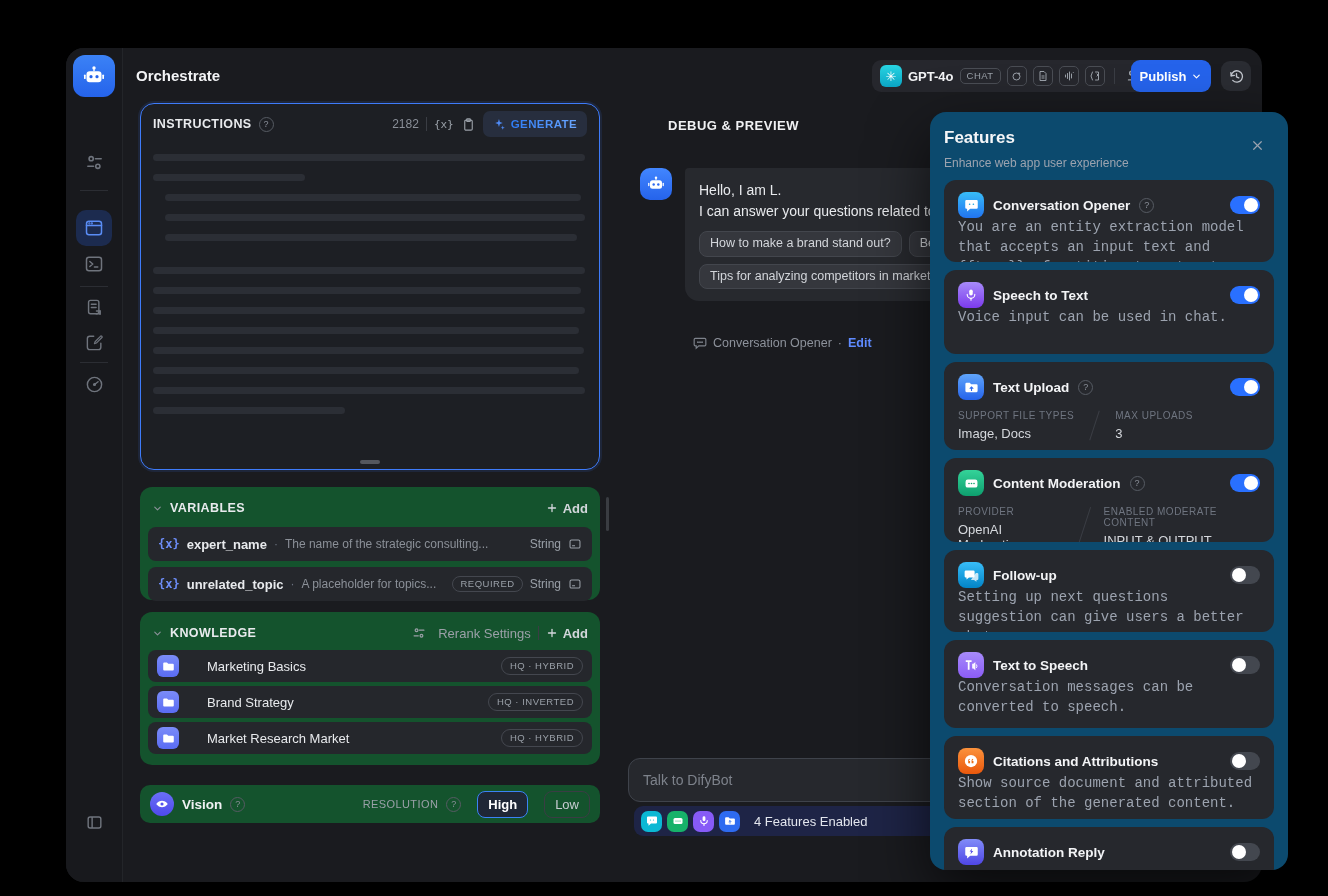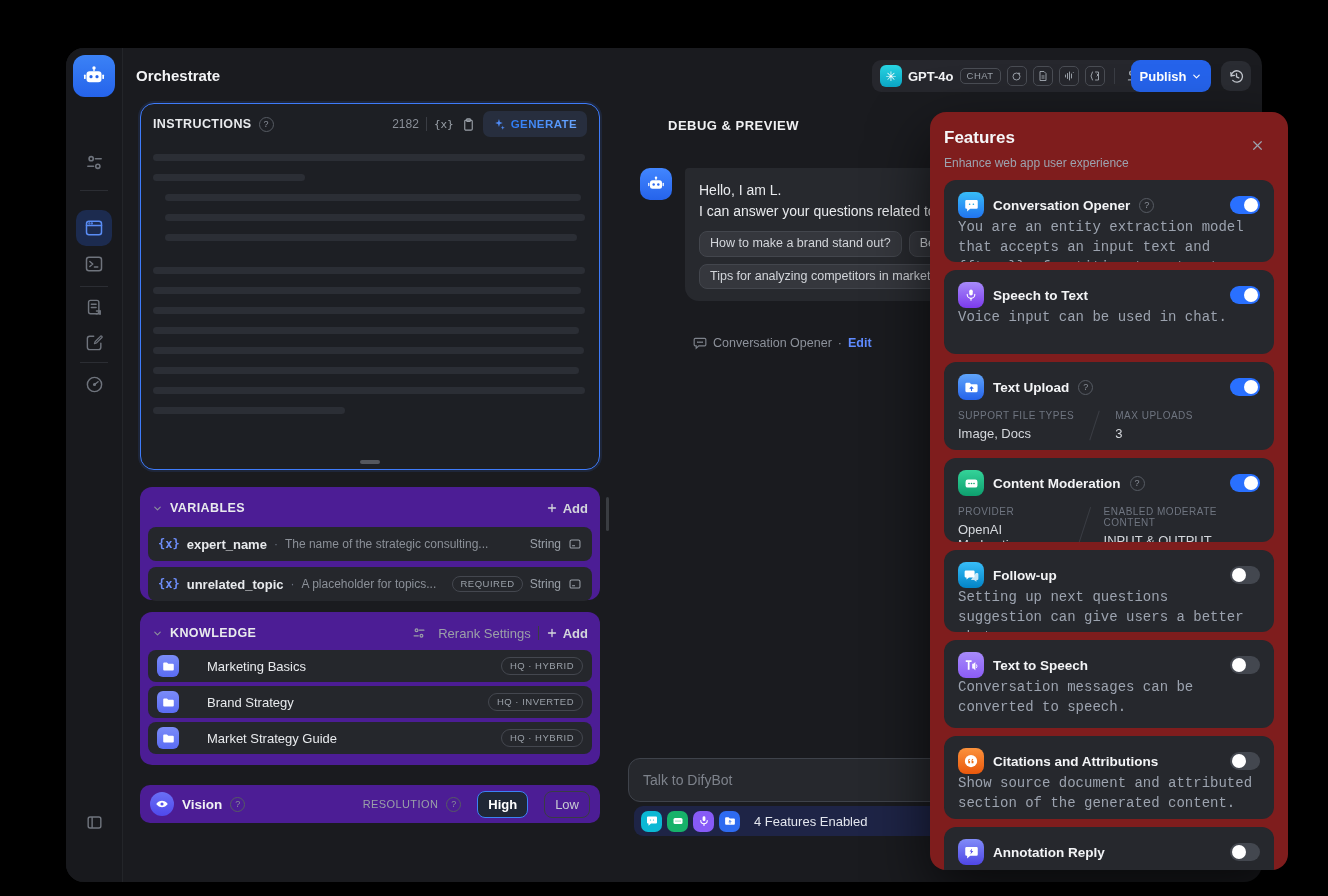--- a/index.html
+++ b/index.html
@@ -45,21 +45,21 @@
   .pill-sliders{color:#9aa0a8;padding:2px;}
   .top-div{left:1118px;top:18px;width:1px;height:20px;background:#34373d;}
   .publish-btn{
     left:1065px;top:12px;width:80px;height:32px;background:#2563eb;border-radius:9px;
     display:flex;align-items:center;justify-content:center;gap:5px;color:#fff;
     font-size:13px;font-weight:bold;cursor:pointer;
   }
   .history-btn{left:1155px;top:13px;width:30px;height:30px;background:#2a2c32;border-radius:9px;
     display:flex;align-items:center;justify-content:center;color:#c3c7ce;cursor:pointer;}
   
-  .card{background:#4c1d95;border-radius:12px;}
+  .card{background:#14532d;border-radius:12px;}
   .instructions-card{
     left:74px;top:55px;width:460px;height:367px;background:#1d1f24;
     border:1.5px solid #3e7bfa;border-radius:14px;box-sizing:border-box;
     box-shadow:0 0 0 2px rgba(62,123,250,.12);
   }
   .instr-head{display:flex;align-items:center;height:40px;padding:0 12px;gap:7px;}
   .sec-title{font-size:12.5px;font-weight:bold;letter-spacing:.4px;color:#e8eaed;}
   .help{width:13px;height:13px;border:1.2px solid #565b63;border-radius:50%;color:#8a8f98;
     font-size:9px;display:inline-flex;align-items:center;justify-content:center;flex:none;}
   .help::after{content:"?";}
@@ -126,21 +126,21 @@
   .chat-input{left:562px;top:710px;width:476px;height:44px;background:#26282d;
     border:1px solid #3f434b;border-radius:12px;box-sizing:border-box;color:#e8eaed;
     font-size:14px;padding:0 14px;font-family:"Liberation Sans",sans-serif;outline:none;}
   .chat-input::placeholder{color:#7d828b;}
   .feat-bar{left:568px;top:758px;width:464px;height:30px;background:#1e2446;
     border-radius:9px;display:flex;align-items:center;gap:5px;padding:0 7px;box-sizing:border-box;cursor:pointer;}
   .mini-ic{width:21px;height:21px;border-radius:7px;display:flex;align-items:center;justify-content:center;flex:none;}
   .feat-bar-text{font-size:13px;color:#e3e6ee;margin-left:9px;}
   
   .features-panel{
-    left:930px;top:112px;width:358px;height:758px;background:#7f1d1d;border-radius:16px;
+    left:930px;top:112px;width:358px;height:758px;background:#0c4a6e;border-radius:16px;
     box-shadow:0 24px 60px rgba(0,0,0,.65);overflow:hidden;z-index:5;
   }
   .fp-title{left:14px;top:16px;font-size:17px;font-weight:bold;color:#f5f6f8;}
   .fp-sub{left:14px;top:44px;font-size:12px;color:#9ca3af;}
   .fp-close{left:318px;top:24px;width:18px;height:18px;color:#9ca3af;cursor:pointer;
     display:flex;align-items:center;justify-content:center;}
   .fp-cards{left:14px;top:68px;width:330px;display:flex;flex-direction:column;gap:8px;}
   .f-card{background:#26282d;border-radius:12px;padding:12px 14px;box-sizing:border-box;overflow:hidden;}
   .f-head{display:flex;align-items:center;gap:9px;}
   .f-ic{width:26px;height:26px;border-radius:8px;display:flex;align-items:center;justify-content:center;flex:none;}
@@ -429,21 +429,21 @@
         </span>
       <span class="kn-name">Brand Strategy</span>
       <span class="kn-badge">HQ · INVERTED</span>
     </div>
     <div class="kn-row">
       <span class="kn-ic">
           <svg width="13" height="13" viewBox="0 0 16 16">
             <path d="M1.5 4.2a1.2 1.2 0 0 1 1.2-1.2h3.4l1.6 1.6h5.6a1.2 1.2 0 0 1 1.2 1.2v6a1.2 1.2 0 0 1-1.2 1.2H2.7a1.2 1.2 0 0 1-1.2-1.2z" fill="#fff"></path>
           </svg>
         </span>
-      <span class="kn-name">Market Strategy Guide</span>
+      <span class="kn-name">Market Research Market</span>
       <span class="kn-badge">HQ · HYBRID</span>
     </div>
   </div>
 
   <div class="abs card vision-card">
     <span class="vision-ic">
         <svg width="14" height="14" viewBox="0 0 16 16">
           <path d="M1.5 8s2.3-3.6 6.5-3.6S14.5 8 14.5 8s-2.3 3.6-6.5 3.6S1.5 8 1.5 8z" fill="#fff"></path>
           <circle cx="8" cy="8" r="1.8" fill="#5553ef"></circle>
         </svg>

